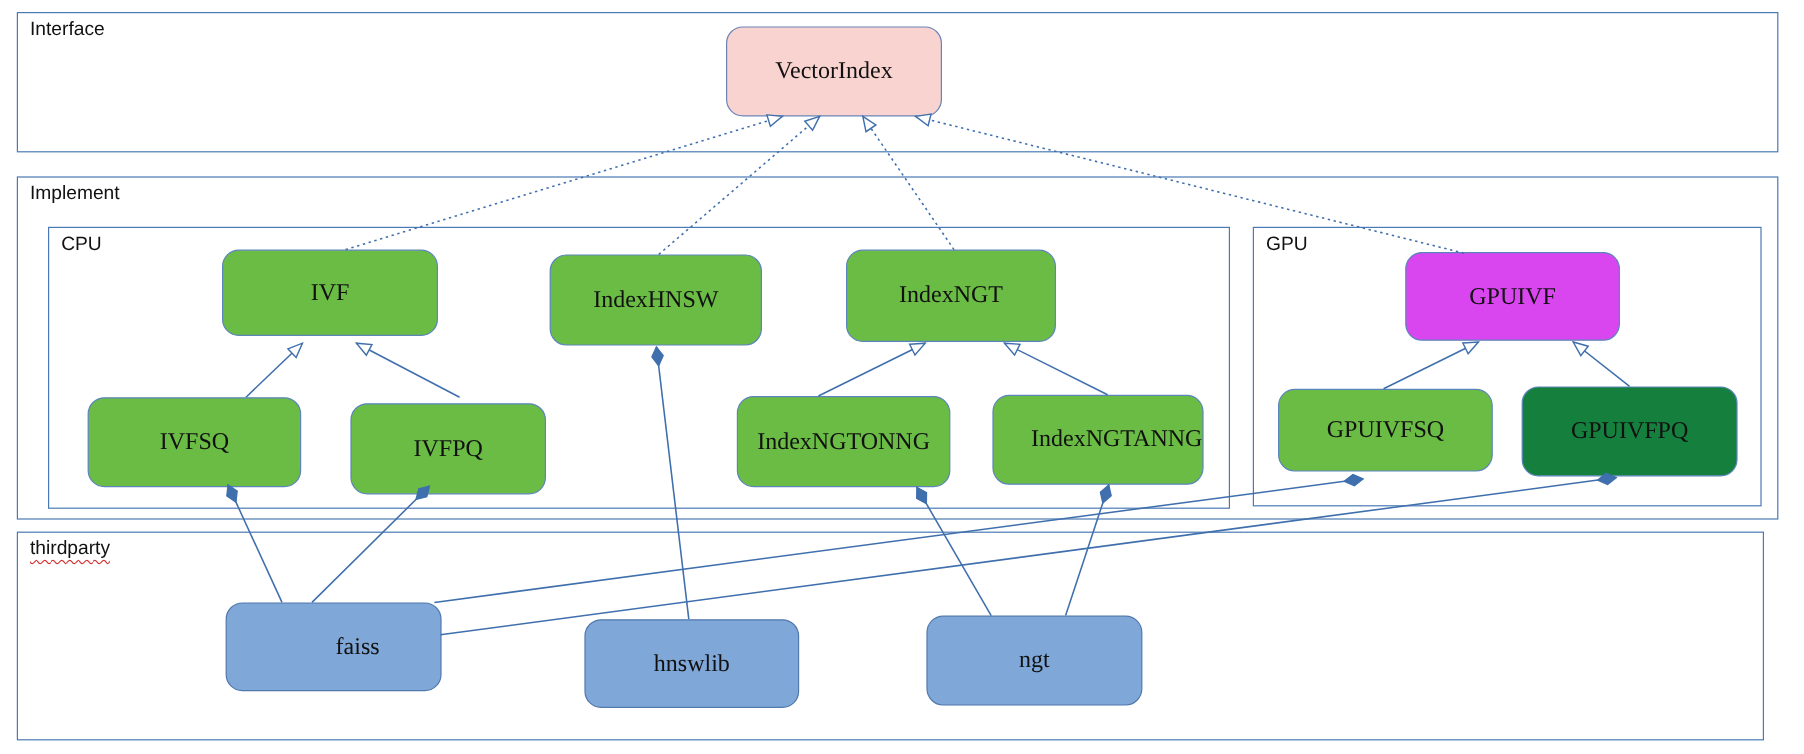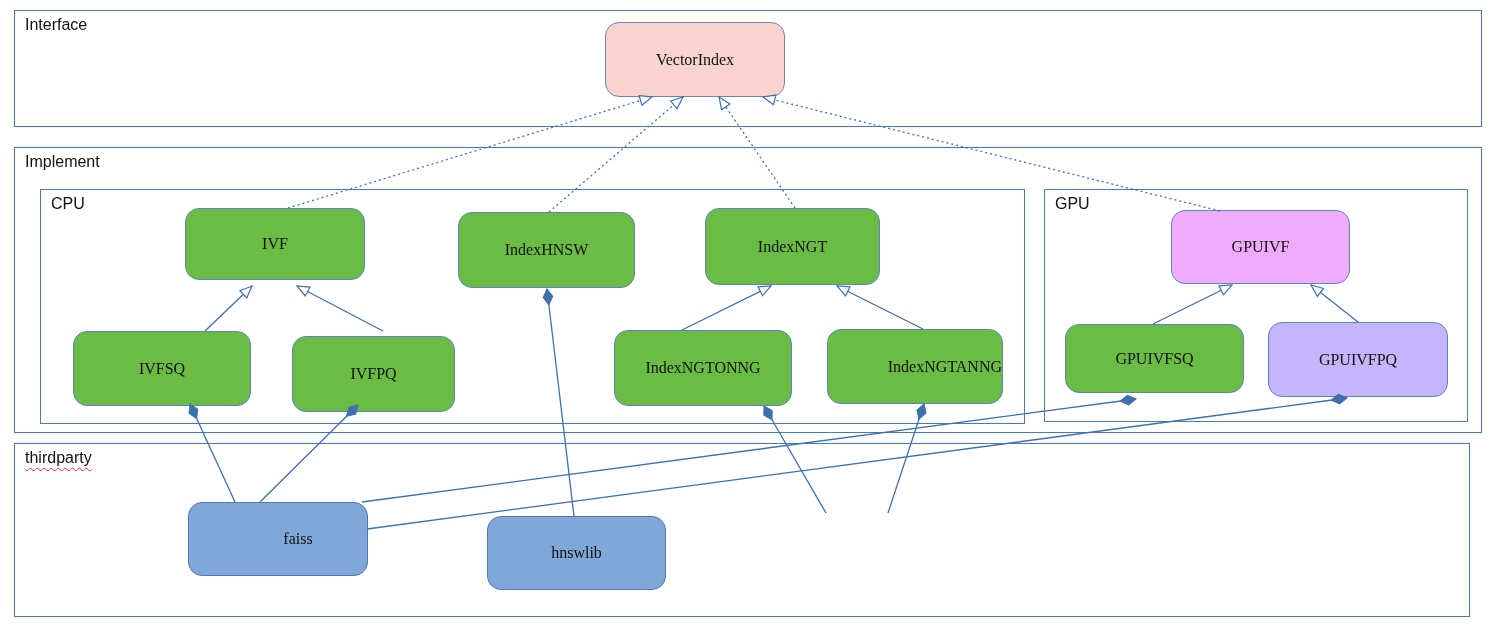--- a/index.html
+++ b/index.html
@@ -31,21 +31,21 @@
     text-decoration-color:#d63333;
     text-decoration-thickness:1px;
     text-underline-offset:4px;
   }
   .node{
     position:absolute;
     box-sizing:border-box;
     display:flex;align-items:center;justify-content:center;
     border:1.5px solid;
     border-radius:14px;
-    font-size:16px;
+    font-size:20px;
     color:#111111;
     text-align:center;
   }
   .edges{
     position:absolute;left:0;top:0;
     pointer-events:none;
   }
 </style>
 </head>
 <body>
@@ -72,46 +72,49 @@
     </div>
     <div class="node" style="left: 185px; top: 208px; width: 180px; height: 72px; background: rgb(106, 188, 69); border-color: rgb(92, 133, 187);">
       <span>IVF</span>
     </div>
     <div class="node" style="left: 458px; top: 212px; width: 177px; height: 76px; background: rgb(106, 188, 69); border-color: rgb(92, 133, 187);">
       <span>IndexHNSW</span>
     </div>
     <div class="node" style="left: 705px; top: 208px; width: 175px; height: 77px; background: rgb(106, 188, 69); border-color: rgb(92, 133, 187);">
       <span>IndexNGT</span>
     </div>
-    <div class="node" style="left: 1171px; top: 210px; width: 179px; height: 74px; background: #f0abfc; border-color: rgb(92, 133, 187);">
+    <div class="node" style="left: 1171px; top: 210px; width: 179px; height: 74px; background: #d946ef; border-color: rgb(92, 133, 187);">
       <span>GPUIVF</span>
     </div>
     <div class="node" style="left: 73px; top: 331px; width: 178px; height: 75px; background: rgb(106, 188, 69); border-color: rgb(92, 133, 187);">
       <span>IVFSQ</span>
     </div>
     <div class="node" style="left: 292px; top: 336px; width: 163px; height: 76px; background: rgb(106, 188, 69); border-color: rgb(92, 133, 187);">
       <span>IVFPQ</span>
     </div>
     <div class="node" style="left: 614px; top: 330px; width: 178px; height: 76px; background: rgb(106, 188, 69); border-color: rgb(92, 133, 187);">
       <span>IndexNGTONNG</span>
     </div>
     <div class="node" style="left: 827px; top: 329px; width: 176px; height: 75px; background: rgb(106, 188, 69); border-color: rgb(92, 133, 187); justify-content: flex-end;">
       <span>IndexNGTANNG</span>
     </div>
     <div class="node" style="left: 1065px; top: 324px; width: 179px; height: 69px; background: rgb(106, 188, 69); border-color: rgb(92, 133, 187);">
       <span>GPUIVFSQ</span>
     </div>
-    <div class="node" style="left: 1268px; top: 322px; width: 180px; height: 75px; background: #c4b5fd; border-color: rgb(92, 133, 187);">
+    <div class="node" style="left: 1268px; top: 322px; width: 180px; height: 75px; background: #15803d; border-color: rgb(92, 133, 187);">
       <span>GPUIVFPQ</span>
     </div>
     <div class="node" style="left: 188px; top: 502px; width: 180px; height: 74px; background: rgb(127, 167, 216); border-color: rgb(81, 121, 173); padding-left: 40px;">
       <span>faiss</span>
     </div>
     <div class="node" style="left: 487px; top: 516px; width: 179px; height: 74px; background: rgb(127, 167, 216); border-color: rgb(81, 121, 173);">
       <span>hnswlib</span>
+    </div>
+    <div class="node" style="left: 772px; top: 513px; width: 180px; height: 75px; background: rgb(127, 167, 216); border-color: rgb(81, 121, 173);">
+      <span>ngt</span>
     </div>
     <svg class="edges" width="1503" height="628" viewBox="0 0 1503 628" xmlns="http://www.w3.org/2000/svg">
     <defs>
       <marker id="m-triangle" markerUnits="userSpaceOnUse" markerWidth="15" markerHeight="13" refX="13.5" refY="6.5" orient="auto">
         <path d="M1.5,1.5 L13.5,6.5 L1.5,11.5 Z" fill="#ffffff" stroke="#3f6fad" stroke-width="1.2"></path>
       </marker>
       <marker id="m-diamond" markerUnits="userSpaceOnUse" markerWidth="19" markerHeight="12" refX="17.5" refY="6" orient="auto">
         <path d="M1.5,6 L9.5,1.2 L17.5,6 L9.5,10.8 Z" fill="#3f6fad" stroke="#3f6fad" stroke-width="1"></path>
       </marker>
     </defs>

